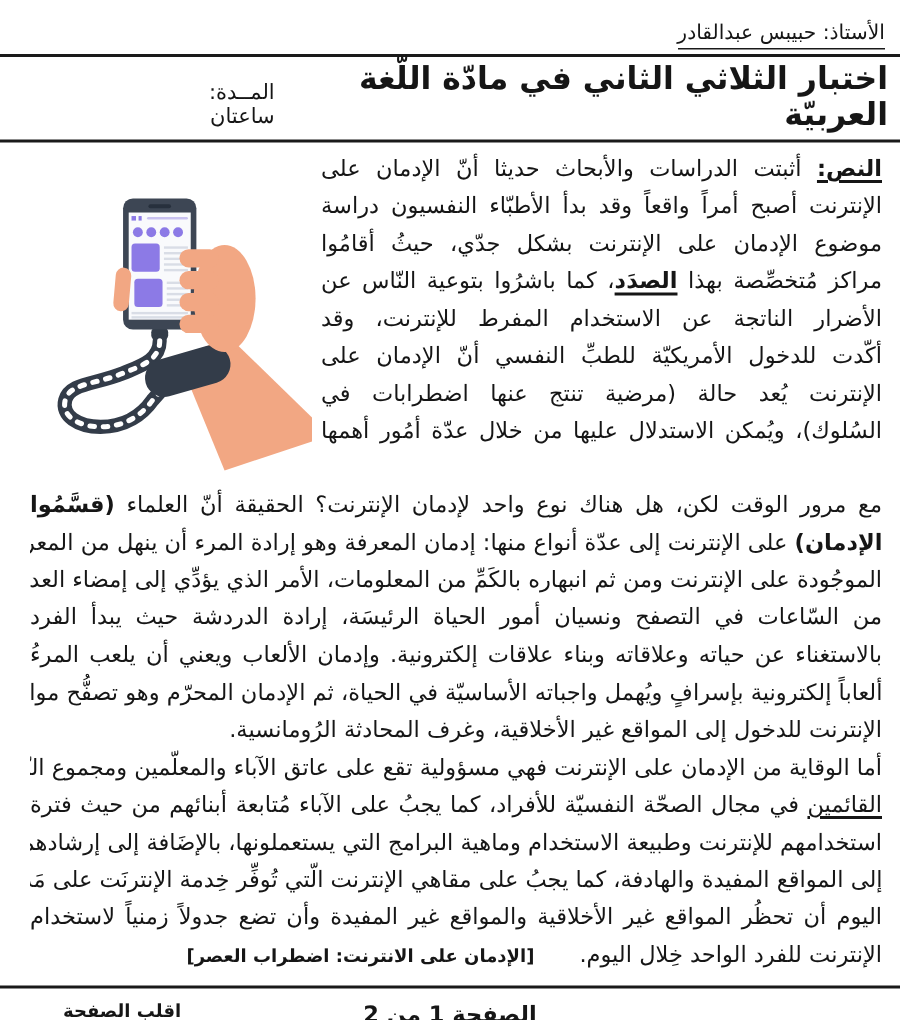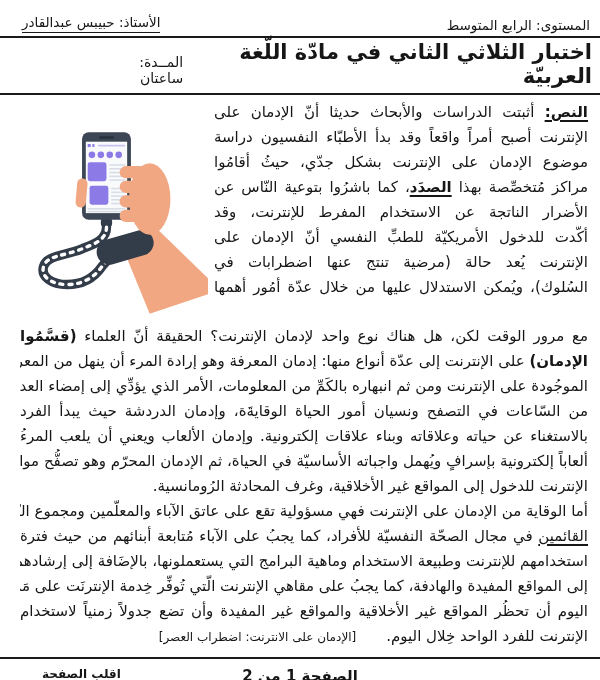--- a/index.html
+++ b/index.html
@@ -23,38 +23,37 @@
   .top-block{display:flex;gap:6px;}
   .col-lines{flex:1;min-width:0;}
   .full-lines{margin-top:0;}
   .tline{
     font-size:15px;line-height:25px;white-space:nowrap;overflow:hidden;
     text-align:justify;text-align-last:justify;
   }
   .tline.end{text-align-last:right;}
   .seg.b{font-weight:bold;}
   .seg.u{text-decoration:underline;text-underline-offset:3px;text-decoration-thickness:1.5px;}
-  .seg.cite{font-size:12px;font-weight:normal;margin-right:30px;}
+  .seg.cite{font-size:12px;font-weight:bold;margin-right:30px;}
   
   figure.ill{flex:none;width:188px;margin:10px 0 0 0;padding:0;}
   
   .rule-3{margin-top:7px;}
   footer{position:relative;height:34px;}
   .page-indicator{position:absolute;top:8px;left:50%;transform:translateX(-50%);
     font-weight:bold;font-size:15px;direction:rtl;}
   .turn-page{position:absolute;top:8px;left:42px;font-weight:bold;font-size:12px;}
 </style>
 </head>
 <body>
 
 <div class="page">
 
   <header>
     <div class="hdr-row">
-      <span class="level">المستوى: الرابع المتوسط</span>
       <span class="teacher">الأستاذ: حبيبس عبدالقادر</span>
     </div>
     <div class="rule rule-1"></div>
     <div class="title-row">
       <span class="exam-title">اختبار الثلاثي الثاني في مادّة اللّغة العربيّة</span>
       <span class="duration">المــدة: ساعتان</span>
     </div>
     <div class="rule rule-2"></div>
   </header>
 
@@ -120,21 +119,21 @@
             <rect x="60" y="66" width="11" height="31" rx="5.5" fill="var(--c-skin)" transform="rotate(5 65 81)"></rect>
           </g>
         </svg>
       </figure>
     </div>
 
     <div class="full-lines">
         <div class="tline"><span class="seg">مع مرور الوقت لكن، هل هناك نوع واحد لإدمان الإنترنت؟ الحقيقة أنّ العلماء </span><span class="seg b">(قسَّمُوا</span></div>
         <div class="tline"><span class="seg b">الإدمان)</span><span class="seg"> على الإنترنت إلى عدّة أنواع منها: إدمان المعرفة وهو إرادة المرء أن ينهل من المعرفة</span></div>
         <div class="tline"><span class="seg">الموجُودة على الإنترنت ومن ثم انبهاره بالكَمِّ من المعلومات، الأمر الذي يؤدِّي إلى إمضاء العديد</span></div>
-        <div class="tline"><span class="seg">من السّاعات في التصفح ونسيان أمور الحياة الوقايةَة، وإدمان الدردشة حيث يبدأ الفرد</span></div>
+        <div class="tline"><span class="seg">من السّاعات في التصفح ونسيان أمور الحياة الرئيسَة، إرادة الدردشة حيث يبدأ الفرد</span></div>
         <div class="tline"><span class="seg">بالاستغناء عن حياته وعلاقاته وبناء علاقات إلكترونية. وإدمان الألعاب ويعني أن يلعب المرءُ</span></div>
         <div class="tline"><span class="seg">ألعاباً إلكترونية بإسرافٍ ويُهمل واجباته الأساسيّة في الحياة، ثم الإدمان المحرّم وهو تصفُّح مواقع</span></div>
         <div class="tline end"><span class="seg">الإنترنت للدخول إلى المواقع غير الأخلاقية، وغرف المحادثة الرُومانسية.</span></div>
         <div class="tline"><span class="seg">أما الوقاية من الإدمان على الإنترنت فهي مسؤولية تقع على عاتق الآباء والمعلّمين ومجموع النّاس</span></div>
         <div class="tline"><span class="seg u">القائمين</span><span class="seg"> في مجال الصحّة النفسيّة للأفراد، كما يجبُ على الآباء مُتابعة أبنائهم من حيث فترة</span></div>
         <div class="tline"><span class="seg">استخدامهم للإنترنت وطبيعة الاستخدام وماهية البرامج التي يستعملونها، بالإضَافة إلى إرشادهم</span></div>
         <div class="tline"><span class="seg">إلى المواقع المفيدة والهادفة، كما يجبُ على مقاهي الإنترنت الّتي تُوفِّر خِدمة الإنترنَت على مَدَار</span></div>
         <div class="tline"><span class="seg">اليوم أن تحظُر المواقع غير الأخلاقية والمواقع غير المفيدة وأن تضع جدولاً زمنياً لاستخدام</span></div>
         <div class="tline end"><span class="seg">الإنترنت للفرد الواحد خِلال اليوم.</span><span class="seg cite">[الإدمان على الانترنت: اضطراب العصر]</span></div>
       </div>

